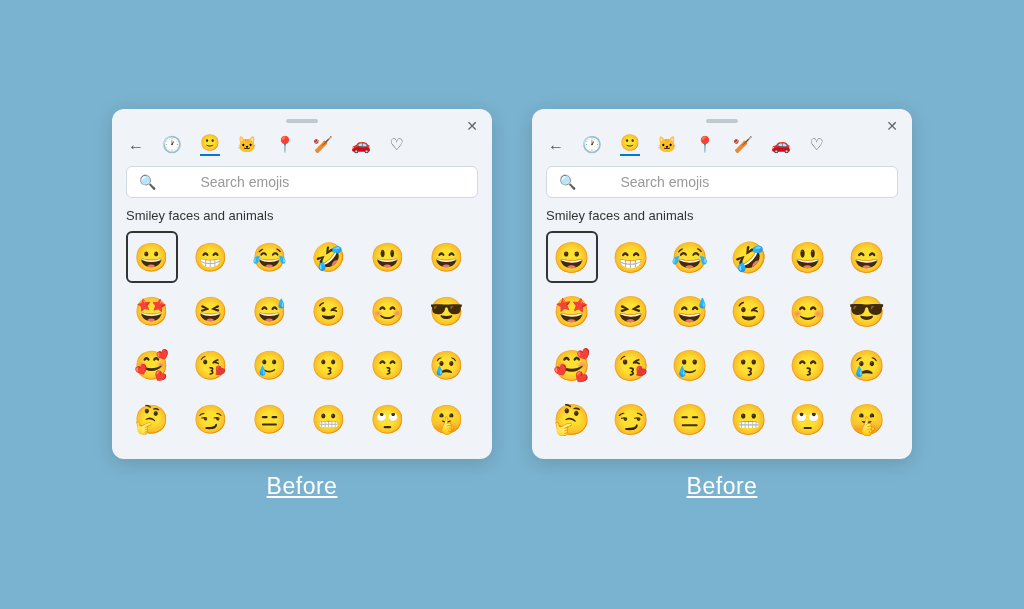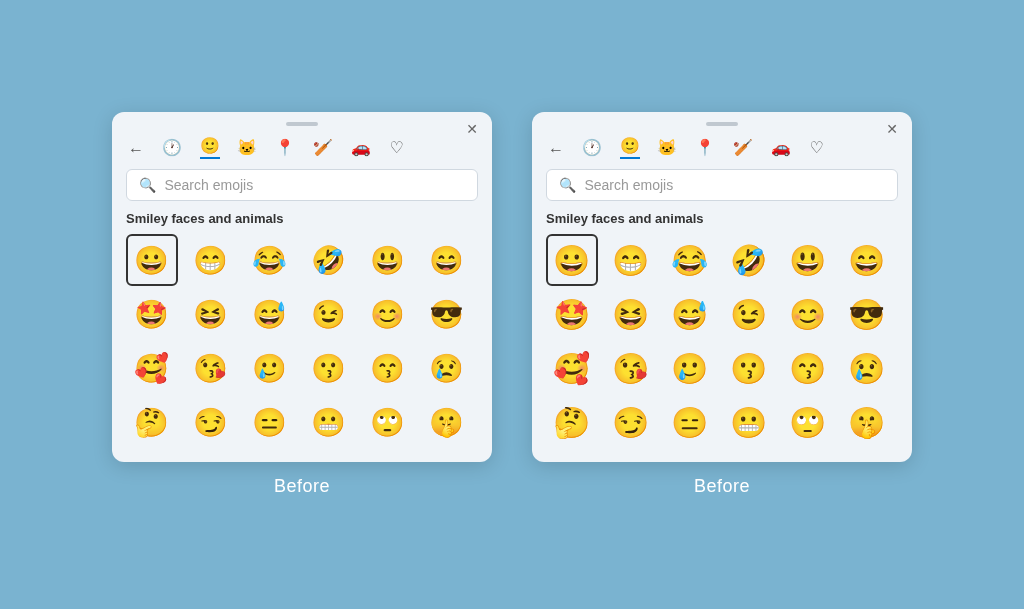--- a/index.html
+++ b/index.html
@@ -15,23 +15,24 @@
       overflow: hidden;
     }
     .panel-wrapper {
       display: flex;
       flex-direction: column;
       align-items: center;
       gap: 14px;
     }
     .panel-label {
       color: #fff;
-      font-size: 18px;
+      font-size: 23px;
       font-weight: 500;
       letter-spacing: 0.5px;
+      text-decoration: underline;
     }
     .emoji-panel {
       width: 380px;
       background: #f0f4f8;
       border-radius: 12px;
       box-shadow: 0 4px 20px rgba(0,0,0,0.15);
       padding: 0;
       overflow: hidden;
     }
     .panel-title-bar {
@@ -82,25 +83,26 @@
       padding: 7px 12px;
       gap: 8px;
     }
     .search-icon {
       color: #888;
       font-size: 14px;
     }
     .search-placeholder {
       color: #999;
       font-size: 14px;
+      margin-left: 36px;
     }
     .section-title {
       padding: 0 14px 8px;
       font-size: 13px;
-      font-weight: 700;
+      font-weight: 400;
       color: #333;
     }
     .emoji-grid {
       display: grid;
       grid-template-columns: repeat(6, 1fr);
       gap: 2px;
       padding: 0 14px 14px;
     }
     .emoji-cell {
       width: 52px;

